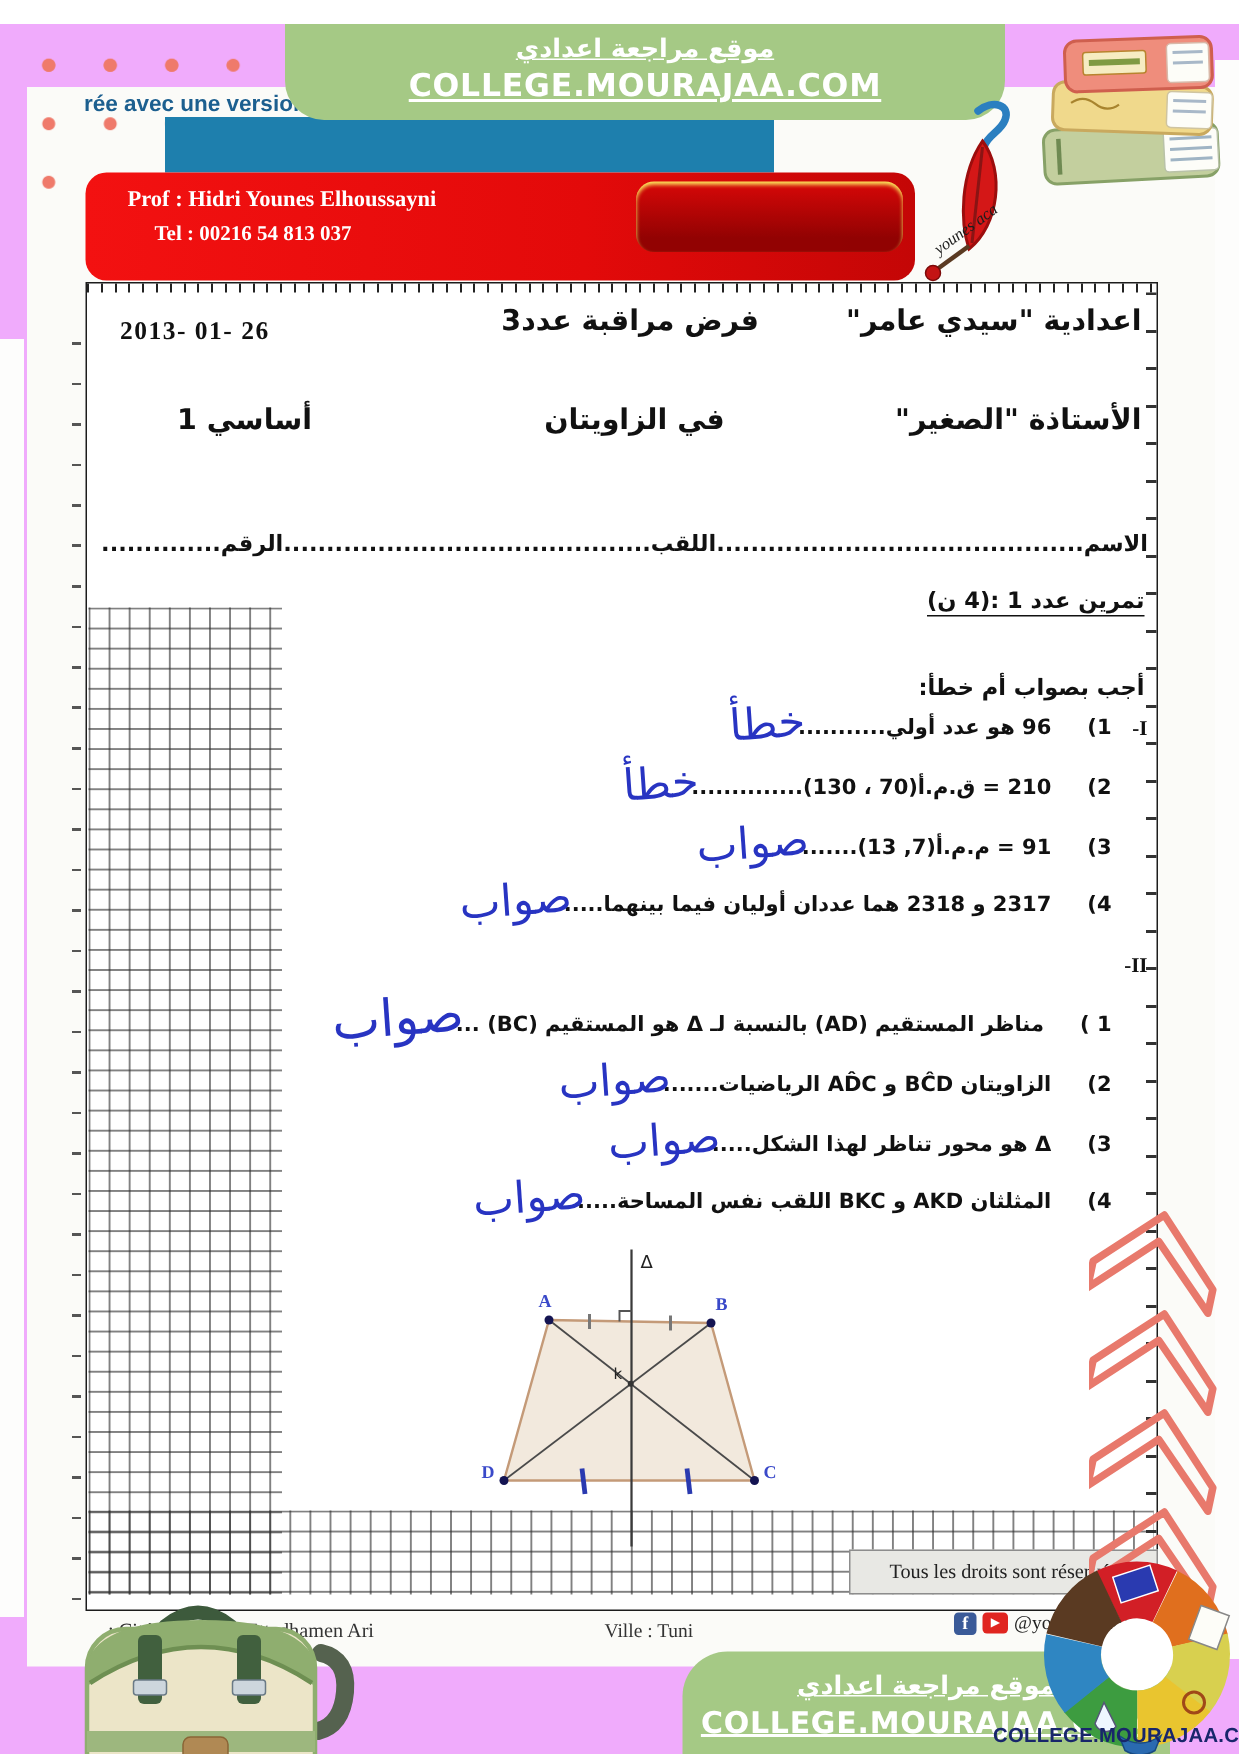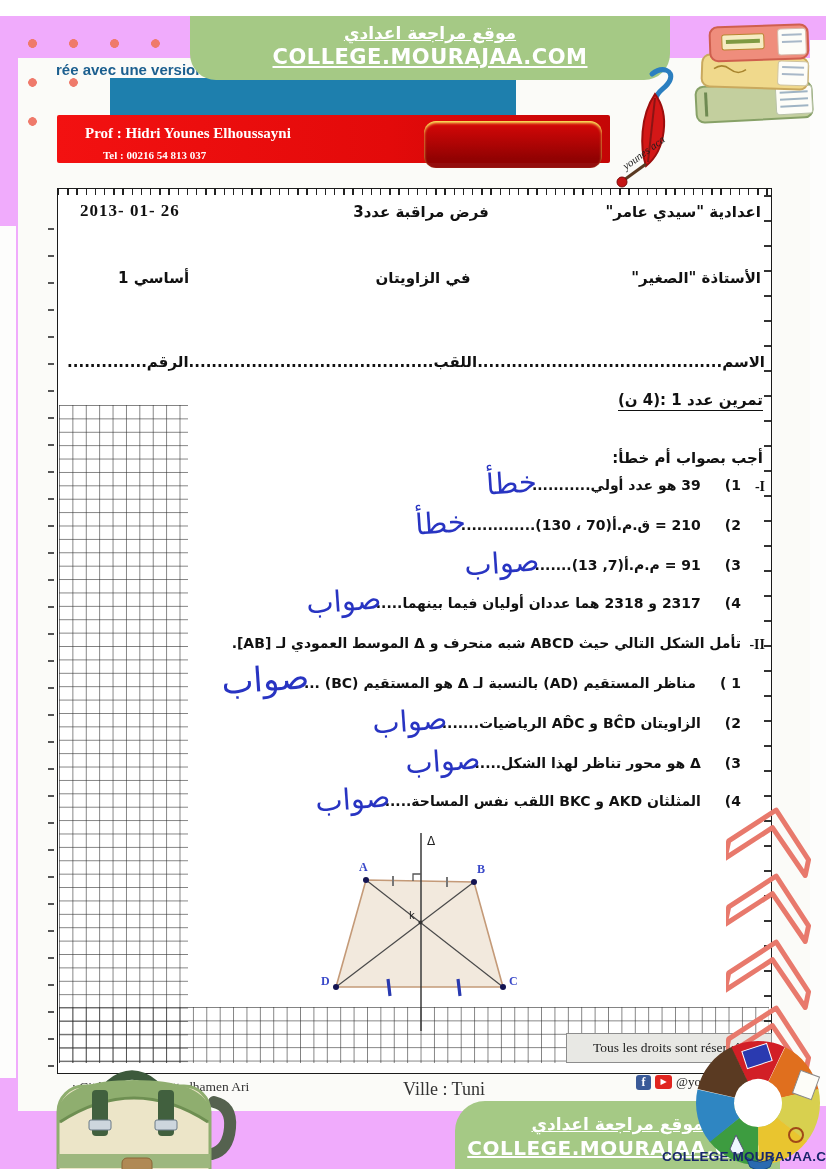--- a/index.html
+++ b/index.html
@@ -21,39 +21,39 @@
   
   .tab{background:#a5c985;color:#fff;text-align:center;}
   .tab-top{left:190px;top:0;width:480px;height:64px;border-radius:0 0 26px 26px;padding-top:6px;box-sizing:border-box;}
   .tab-bottom{left:455px;top:1085px;width:325px;height:84px;border-radius:30px 16px 0 0;padding-top:12px;box-sizing:border-box;}
   .tab .l1{font-size:17px;font-weight:bold;text-decoration:underline;line-height:22px;}
   .tab .l2{font-size:21px;font-weight:bold;text-decoration:underline;letter-spacing:.5px;line-height:26px;}
 
   .trial{left:56px;top:45px;width:560px;color:#1c5f8f;font-weight:bold;font-size:15px;
          font-family:"Liberation Sans",sans-serif;}
   .bluerect{left:110px;top:62px;width:406px;height:37px;background:#1e7fad;}
-  .redbanner{left:57px;top:99px;width:553px;height:48px;
+  .redbanner{left:57px;top:99px;width:553px;height:72px;
              background:linear-gradient(90deg,#f31111,#e30a0a 60%,#c40606);
-             border-radius:2px;color:#fff;font-family:"Liberation Serif",serif;}
+             border-radius:14px;color:#fff;font-family:"Liberation Serif",serif;}
   .redbanner .gloss{position:absolute;right:8px;top:6px;width:178px;height:47px;border-radius:12px;
              background:linear-gradient(180deg,#d90808,#8f0202 80%);box-shadow:inset 0 2px 3px #ff6;opacity:.95;}
   .redbanner .t1{position:absolute;left:28px;top:10px;font-size:15px;font-weight:bold;}
-  .redbanner .t2{position:absolute;left:46px;top:34px;font-size:11px;font-weight:bold;}
+  .redbanner .t2{position:absolute;left:46px;top:34px;font-size:14px;font-weight:bold;}
 
   
   .doc{left:57px;top:172px;width:715px;height:886px;background:#fff;border:1.7px solid #1c1c1c;
        box-sizing:border-box;color:#111;}
   .ticks-top{position:absolute;left:0;top:0;width:100%;height:6px;
        background:repeating-linear-gradient(90deg,#222 0 1.4px,rgba(0,0,0,0) 1.4px 9.2px);}
   .ticks-right{position:absolute;right:0;top:6px;bottom:0;width:7px;
        background:repeating-linear-gradient(180deg,#333 0 1.8px,rgba(0,0,0,0) 1.8px 25px);}
   .ticks-leftout{left:48px;top:212px;width:6px;height:840px;
        background:repeating-linear-gradient(180deg,#555 0 1.8px,rgba(0,0,0,0) 1.8px 27px);}
 
-  .hcell{position:absolute;font-weight:bold;font-size:15px;white-space:nowrap;}
+  .hcell{position:absolute;font-weight:bold;font-size:19px;white-space:nowrap;}
   .serifb{font-family:"Liberation Serif",serif;}
 
   .grid{background-image:linear-gradient(rgba(45,45,45,.6) 1px,rgba(0,0,0,0) 1px),
         linear-gradient(90deg,rgba(45,45,45,.6) 1px,rgba(0,0,0,0) 1px);
         background-size:13.4px 13.4px;}
   .grid-left{position:absolute;left:1px;top:216px;width:129px;height:658px;}
   .grid-bottom{position:absolute;left:1px;top:818px;width:710px;height:56px;}
 
   .rtl{direction:rtl;unicode-bidi:embed;}
   .nameline{position:absolute;right:6px;left:10px;top:164px;font-weight:bold;font-size:15px;
@@ -67,21 +67,21 @@
   .qnum{display:inline-block;margin-left:24px;}
   .qdots{letter-spacing:1px;}
   .hw{display:inline-block;color:#2834c2;font-size:29px;font-weight:normal;
       transform:rotate(-4deg) translateY(3px);margin:0 -5px 0 -2px;line-height:0;}
 
   .rights{position:absolute;left:508px;top:844px;width:204px;height:28px;background:#e8e8e4;
           border:1px solid #8d8d8d;font-family:"Liberation Serif",serif;font-size:13.5px;color:#222;
           text-align:center;line-height:28px;}
 
   .addr{left:72px;top:1063px;font-family:"Liberation Serif",serif;font-size:13.5px;color:#333;z-index:3;}
-  .ville{left:403px;top:1063px;font-family:"Liberation Serif",serif;font-size:18px;color:#333;z-index:3;}
+  .ville{left:403px;top:1063px;font-family:"Liberation Serif",serif;font-size:13px;color:#333;z-index:3;}
   .social{left:636px;top:1058px;z-index:4;display:flex;align-items:center;gap:4px;}
   .fb{width:15px;height:15px;background:#3a5a98;border-radius:3px;color:#fff;
       font-family:"Liberation Serif",serif;font-weight:bold;font-size:12px;text-align:center;line-height:15px;}
   .yt{width:17px;height:14px;background:#e02520;border-radius:3px;color:#fff;font-size:8px;
       text-align:center;line-height:14px;}
   .handle{font-size:13px;color:#222;font-family:"Liberation Serif",serif;}
 
   .wheel{left:676px;top:1023px;z-index:6;}
   .wheel-caption{left:662px;top:1133px;width:160px;text-align:center;z-index:7;
       color:#18266b;font-weight:bold;font-size:13.5px;font-family:"Liberation Sans",sans-serif;letter-spacing:.2px;}
@@ -158,48 +158,48 @@
   </svg>
 
   <div class="abs ticks-leftout z2"></div>
 
   <div class="abs doc z2">
     <div class="ticks-top"></div>
     <div class="ticks-right"></div>
 
     <div class="hcell rtl" style="right:10px;top:14px;">اعدادية "سيدي عامر"</div>
     <div class="hcell rtl" style="left:278px;top:14px;width:170px;text-align:center;">فرض مراقبة عدد3</div>
-    <div class="hcell serifb" style="left:22px;top:12px;font-size:17px;letter-spacing:1px;">2013- 01- 26</div>
+    <div class="hcell serifb" style="left:22px;top:22px;font-size:17px;letter-spacing:1px;">2013- 01- 26</div>
     <div class="hcell rtl" style="right:10px;top:80px;">الأستاذة  "الصغير"</div>
     <div class="hcell rtl" style="left:290px;top:80px;width:150px;text-align:center;">في الزاويتان</div>
     <div class="hcell" style="left:60px;top:80px;" dir="ltr">1 أساسي</div>
 
     <div class="grid grid-left"></div>
     <div class="grid grid-bottom"></div>
 
     <div class="nameline rtl">الاسم...........................................اللقب...........................................الرقم........................</div>
 
     <div class="extitle rtl">تمرين عدد 1 :(4 ن)</div>
     <div class="instr rtl">أجب بصواب أم خطأ:</div>
 
     <div class="qline rtl" style="top:288px;">
-      <span class="marker">I-</span><span class="qnum">1)</span><span>39 هو عدد أولي</span><span class="qdots">...........</span><span class="hw">خطأ</span>
+      <span class="marker">I-</span><span class="qnum">1)</span><span>96 هو عدد أولي</span><span class="qdots">...........</span><span class="hw">خطأ</span>
     </div>
     <div class="qline rtl" style="top:328px;">
       <span class="qnum">2)</span><span>210 = ق.م.أ(70 ، 130)</span><span class="qdots">..............</span><span class="hw">خطأ</span>
     </div>
     <div class="qline rtl" style="top:368px;">
       <span class="qnum">3)</span><span>91 = م.م.أ(7, 13)</span><span class="qdots">.......</span><span class="hw">صواب</span>
     </div>
     <div class="qline rtl" style="top:406px;">
       <span class="qnum">4)</span><span>2317 و 2318 هما عددان أوليان فيما بينهما</span><span class="qdots">.....</span><span class="hw">صواب</span>
     </div>
 
     <div class="qline rtl" style="top:446px;">
-      <span class="marker">II-</span><span>تأمل الشكل التالي حيث ABCD شبه منحرف و Δ الموسط العمودي لـ [AB].</span>
+      <span class="marker">II-</span>
     </div>
     <div class="qline rtl" style="top:486px;">
       <span class="qnum">1 )</span><span>مناظر المستقيم (AD) بالنسبة لـ Δ هو المستقيم (BC)</span><span class="qdots"> ...</span><span class="hw" style="font-size:34px;">صواب</span>
     </div>
     <div class="qline rtl" style="top:526px;">
       <span class="qnum">2)</span><span>الزاويتان BĈD و AD̂C الرياضيات</span><span class="qdots">.......</span><span class="hw">صواب</span>
     </div>
     <div class="qline rtl" style="top:566px;">
       <span class="qnum">3)</span><span>Δ هو محور تناظر لهذا الشكل</span><span class="qdots">.....</span><span class="hw">صواب</span>
     </div>

